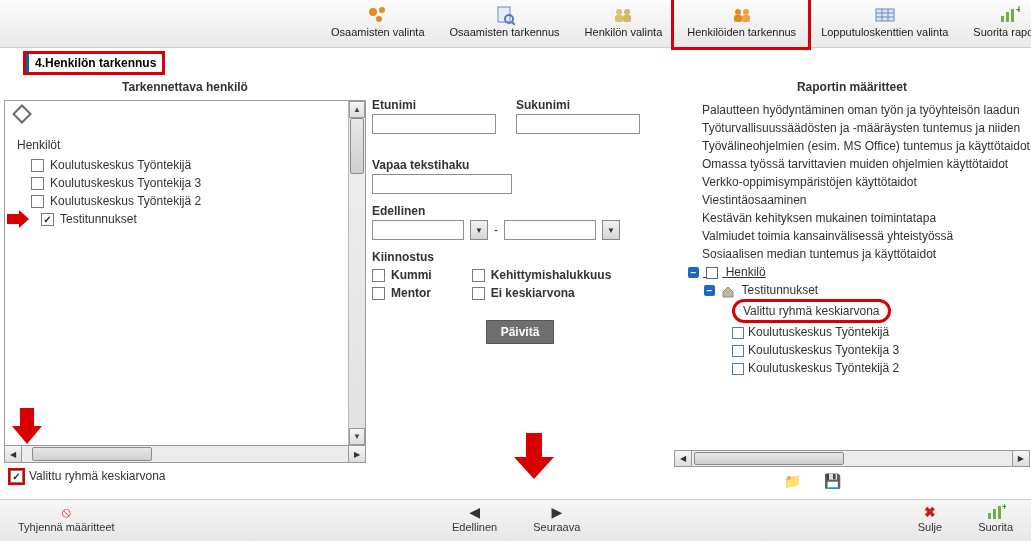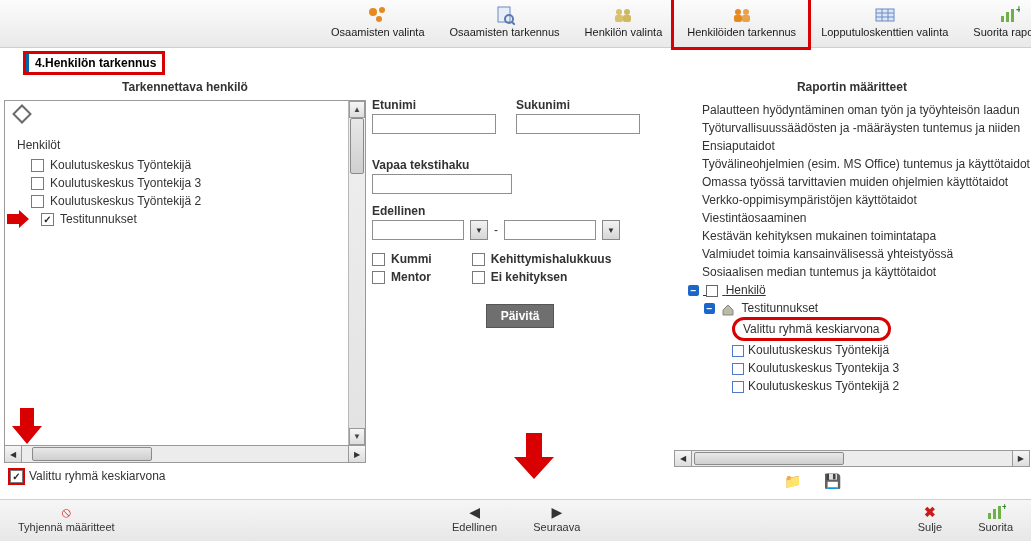--- a/index.html
+++ b/index.html
@@ -217,55 +217,55 @@
       <div class="form-lbl">Edellinen</div>
       <div class="date-combo">
         <input class="tinput" style="">
           <span class="dd-btn">▼</span>
         <span>-</span>
         <input class="tinput" style="">
           <span class="dd-btn">▼</span>
       </div>
     </div>
     <div class="form-field">
+      <div class="form-lbl">Kiinnostus</div>
       <div class="mid-row" style="gap:40px;font-weight:bold;">
         <div>
           <div class="chk-row" style="padding-left:0;">
               <span class="chk"></span>
               <span>Kummi</span>
             </div>
           <div class="chk-row" style="padding-left:0;">
               <span class="chk"></span>
               <span>Mentor</span>
             </div>
         </div>
         <div>
           <div class="chk-row" style="padding-left:0;">
               <span class="chk"></span>
               <span>Kehittymishalukkuus</span>
             </div>
           <div class="chk-row" style="padding-left:0;">
               <span class="chk"></span>
-              <span>Ei kehityksen</span>
+              <span>Ei keskiarvona</span>
             </div>
         </div>
       </div>
     </div>
     <div style="text-align:center;">
       <span class="update-btn">Päivitä</span>
     </div>
   </div>
 
   <div class="col-right">
     <div class="col-head">Raportin määritteet</div>
     <div class="right-box">
       <div class="right-list" style="padding-left:28px;">
         <div>Palautteen hyödyntäminen oman työn ja työyhteisön laadun</div>
         <div>Työturvallisuussäädösten ja -määräysten tuntemus ja niiden</div>
-        <div>Ensiaputaidot</div>
         <div>Työvälineohjelmien (esim. MS Office) tuntemus ja käyttötaidot</div>
         <div>Omassa työssä tarvittavien muiden ohjelmien käyttötaidot</div>
         <div>Verkko-oppimisympäristöjen käyttötaidot</div>
         <div>Viestintäosaaminen</div>
         <div>Kestävän kehityksen mukainen toimintatapa</div>
         <div>Valmiudet toimia kansainvälisessä yhteistyössä</div>
         <div>Sosiaalisen median tuntemus ja käyttötaidot</div>
         <div style="margin-left:-14px;text-decoration:underline;">
           <span class="tree-toggle">−</span>
           <span class="tree-ico"></span>

